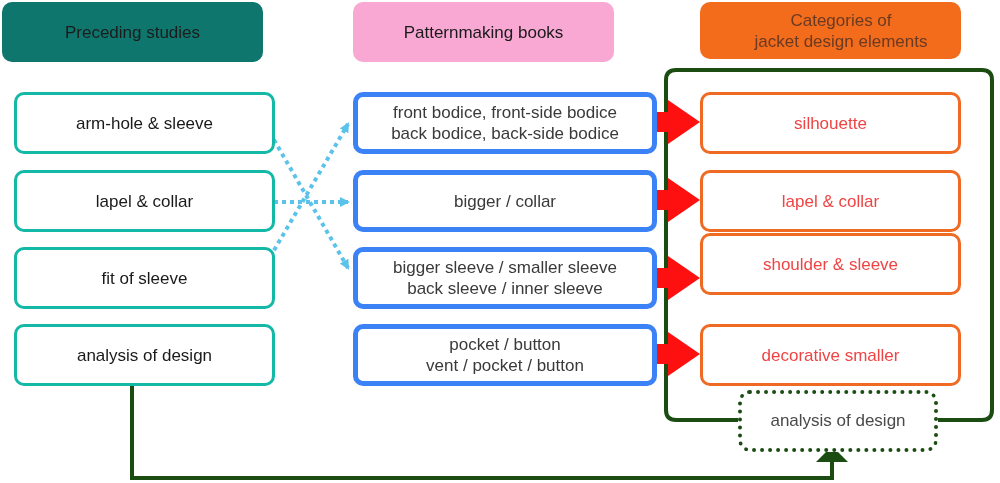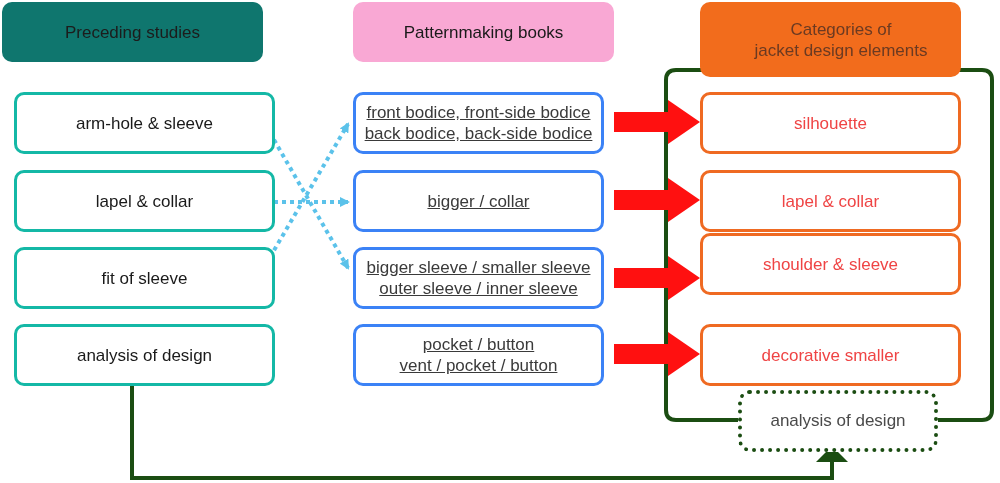--- a/index.html
+++ b/index.html
@@ -3,24 +3,24 @@
 <meta charset="utf-8">
 <style>
   html, body { margin: 0; padding: 0; background: #ffffff; }
   body { width: 1000px; height: 483px; position: relative; overflow: hidden;
          font-family: "Liberation Sans", sans-serif; }
   .node { position: absolute; box-sizing: border-box; display: flex; align-items: center;
           justify-content: center; text-align: center; white-space: pre-line; }
   .hdr { border-radius: 10px; font-size: 17px; line-height: 21px; }
   .hdr-a { left: 2px; top: 2px; width: 261px; height: 60px; background: #0f766e; color: #1c1c1c; }
   .hdr-b { left: 353px; top: 2px; width: 261px; height: 60px; background: #f9a8d4; color: #1a1a1a; }
-  .hdr-c { left: 700px; top: 2px; width: 261px; height: 75px; background: #f26c1c; color: #6b3a22; padding-left: 21px; }
+  .hdr-c { left: 700px; top: 2px; width: 261px; height: 57px; background: #f26c1c; color: #6b3a22; padding-left: 21px; }
   .box { background: #fff; border-radius: 10px; font-size: 17px; line-height: 21px; }
   .box-a { left: 14px; width: 261px; height: 62px; border: 3px solid #14b8a6; color: #1a1a1a; }
-  .box-b { left: 353px; width: 251px; height: 62px; border: 3px solid #3b82f6; color: #3a3a3a; text-decoration: underline; }
+  .box-b { left: 353px; width: 304px; height: 62px; border: 5px solid #3b82f6; color: #3a3a3a; }
   .box-c { left: 700px; width: 261px; height: 62px; border: 3px solid #ef6a22; color: #ef4444; }
   .analysis-c { left: 738px; top: 390px; width: 200px; height: 62px; background: #fff;
                 border: 4px dotted #1b4d12; border-radius: 12px; font-size: 17px; color: #4a4a4a; }
   svg.overlay { position: absolute; left: 0; top: 0; }
 </style>
 </head>
 <body>
 
 <svg class="overlay" width="1000" height="483">
   <defs>
@@ -51,21 +51,21 @@
 
 <div class="node box box-a" style="top:92px">arm-hole &amp; sleeve</div>
 <div class="node box box-a" style="top:170px">lapel &amp; collar</div>
 <div class="node box box-a" style="top:247px">fit of sleeve</div>
 <div class="node box box-a" style="top:324px">analysis of design</div>
 
 <div class="node box box-b" style="top:92px">front bodice, front-side bodice
 back bodice, back-side bodice</div>
 <div class="node box box-b" style="top:170px">bigger / collar</div>
 <div class="node box box-b" style="top:247px">bigger sleeve / smaller sleeve
-outer sleeve / inner sleeve</div>
+back sleeve / inner sleeve</div>
 <div class="node box box-b" style="top:324px">pocket / button
 vent / pocket / button</div>
 
 <div class="node box box-c" style="top:92px">silhouette</div>
 <div class="node box box-c" style="top:170px">lapel &amp; collar</div>
 <div class="node box box-c" style="top:233px">shoulder &amp; sleeve</div>
 <div class="node box box-c" style="top:324px">decorative smaller</div>
 
 <div class="node analysis-c">analysis of design</div>
 

